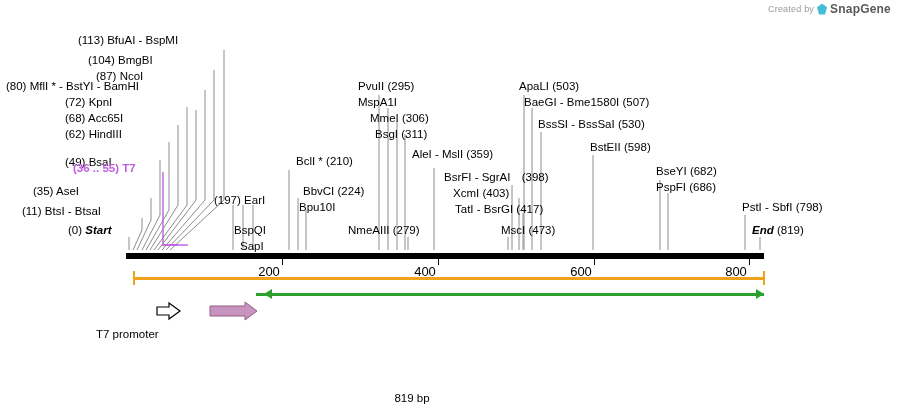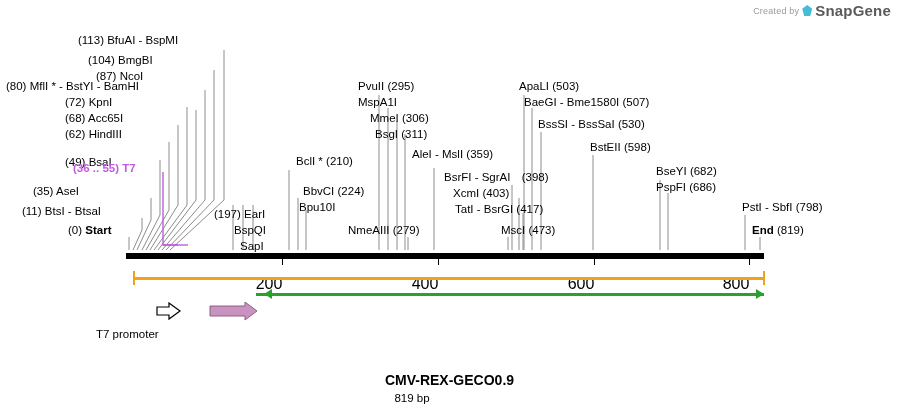--- a/index.html
+++ b/index.html
@@ -28,21 +28,21 @@
     font-size: 9px;
     color: #9a9a9a;
     letter-spacing: 0.2px;
     display: flex;
     align-items: center;
     gap: 3px;
   }
   .credit .brand {
     font-weight: bold;
     color: #5a5a5a;
-    font-size: 15px;
+    font-size: 12px;
   }
   .credit .logo {
     display: inline-block;
     width: 10px;
     height: 11px;
     background: #45bcd8;
     clip-path: polygon(50% 0%, 100% 35%, 80% 100%, 20% 100%, 0% 35%);
   }
 
   
@@ -54,21 +54,21 @@
   }
   .lbl b { font-weight: normal; }
   .pos {
     font-weight: normal;
     color: #000000;
   }
   .t7lbl {
     color: #c05ce0;
     font-weight: bold;
   }
-  .italic { font-weight: bold; }
+  .italic { font-style: italic; font-weight: bold; }
 
   
   svg.lines {
     position: absolute;
     left: 0; top: 0;
     width: 899px; height: 417px;
     pointer-events: none;
   }
 
   
@@ -79,22 +79,22 @@
     height: 6px;
     background: #000000;
   }
   .tick {
     width: 1px;
     height: 6px;
     background: #000000;
     top: 259px;
   }
   .ticklabel {
-    top: 275px;
-    font-size: 16px;
+    top: 264px;
+    font-size: 13px;
     color: #000000;
     transform: translateX(-50%);
   }
 
   
   .orangebar {
     left: 134px;
     top: 277px;
     width: 630px;
     height: 3px;
@@ -249,21 +249,21 @@
   </div>
   <div class="abs lbl" style="left:22px; top:205px;">
     <span class="pos">(11)</span>
     <b>BtsI - BtsaI</b>
   </div>
   <div class="abs lbl" style="left:68px; top:224px;">
     <span class="pos">(0)</span>
     <span class="italic">Start</span>
   </div>
 
-  <div class="abs lbl" style="left:214px; top:208px;">
+  <div class="abs lbl" style="left:214px; top:194px;">
     <span class="pos">(197)</span>
     <b>EarI</b>
   </div>
   <div class="abs lbl" style="left:240px; top:208px;margin-top:32px;">
     <b>SapI</b>
   </div>
   <div class="abs lbl" style="left:234px; top:224px;">
     <b>BspQI</b>
   </div>
   <div class="abs lbl" style="left:296px; top:155px;">
@@ -377,16 +377,15 @@
   <svg class="abs t7arrow" style="width:28px; height:22px;">
     <path d="M2,5 L14,5 L14,1 L25,9 L14,17 L14,13 L2,13 Z" fill="#ffffff" stroke="#000000" stroke-width="1.2"></path>
   </svg>
 
   <svg class="abs cbparrow" style="width:50px; height:22px;">
     <path d="M1,4 L36,4 L36,0 L48,9 L36,18 L36,14 L1,14 Z" fill="#c893bf" stroke="#8e5f88" stroke-width="1"></path>
   </svg>
 
   <div class="abs featlabel" style="left:96px;">T7 promoter</div>
 
-  <div class="abs title">CMV-REX-GECO0.9</div>
   <div class="abs subtitle">819 bp</div>
 
 </div>
 
 </body></html>

